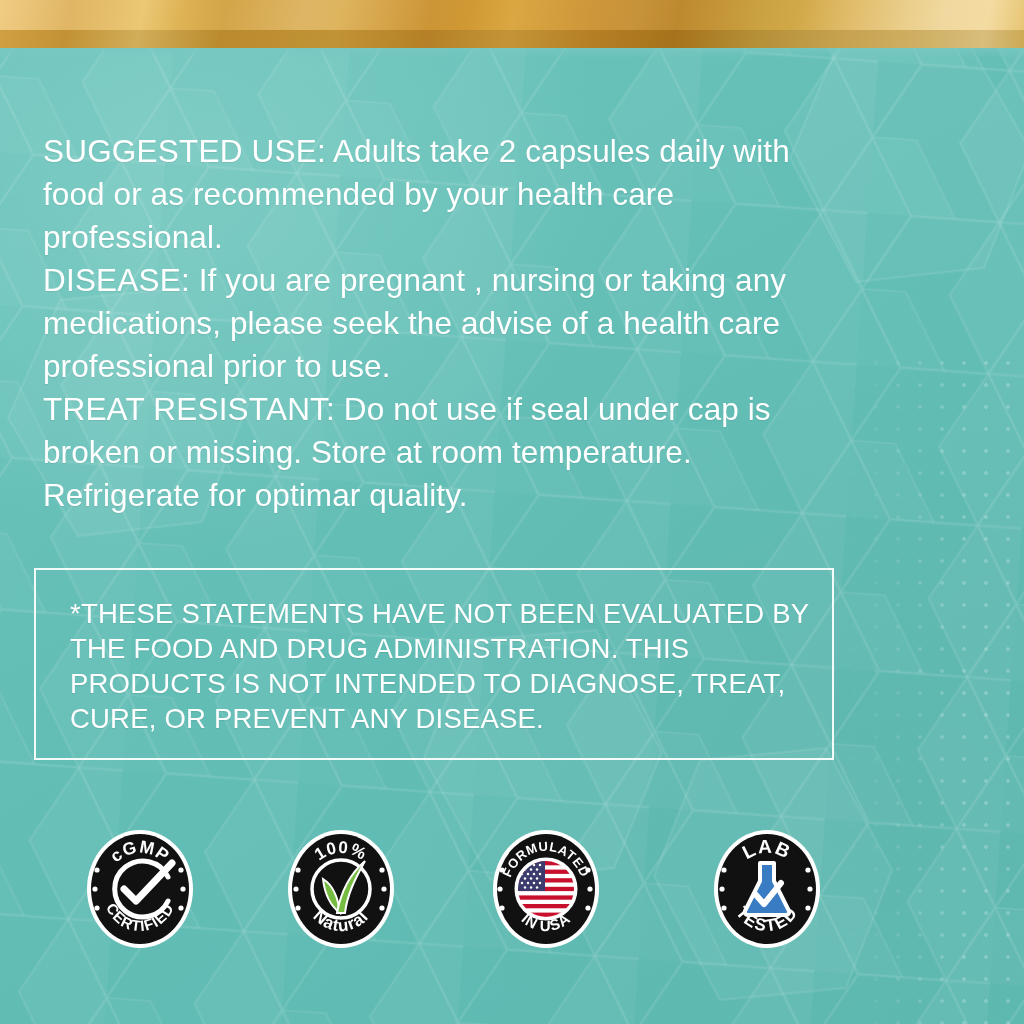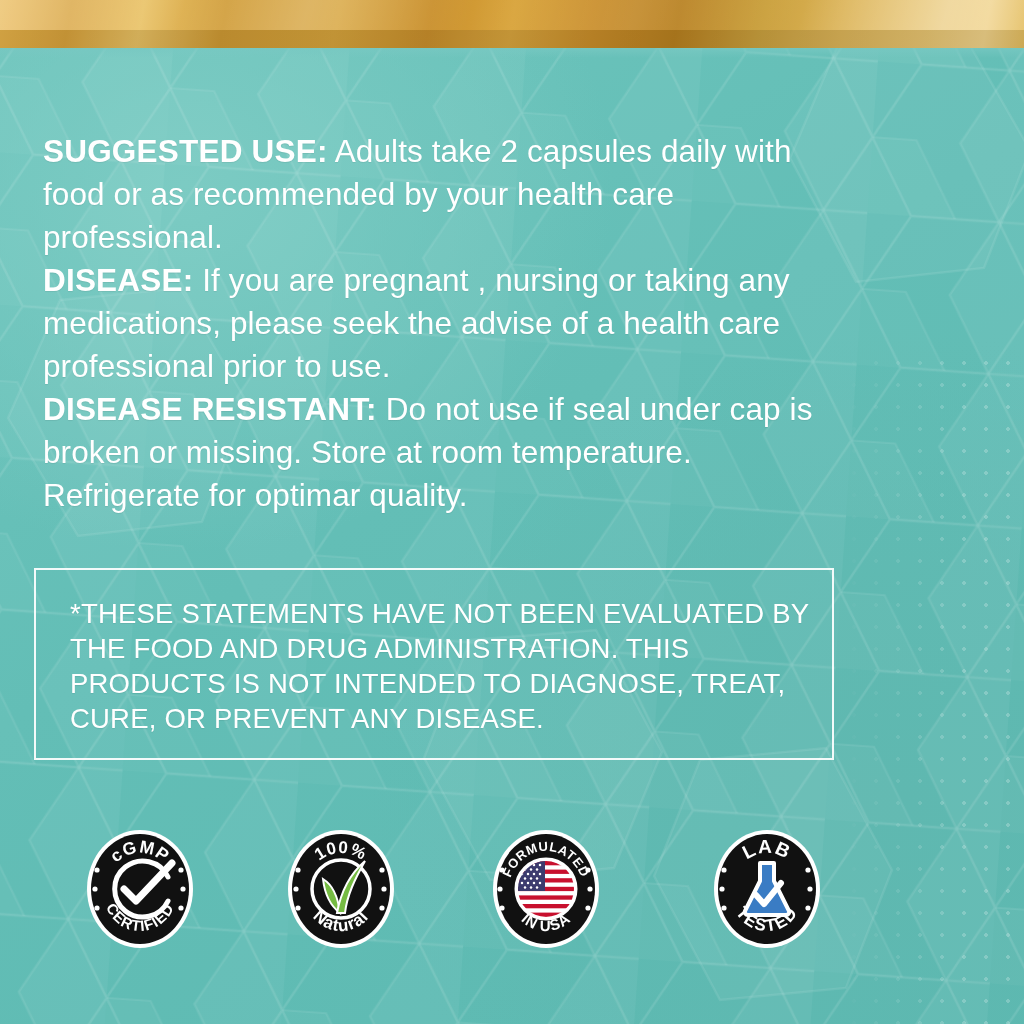--- a/index.html
+++ b/index.html
@@ -106,21 +106,21 @@
     width: 800px;
     color: #ffffff;
     font-size: 31.5px;
     line-height: 43px;
     font-weight: 400;
     letter-spacing: .1px;
     text-shadow: 0 1px 1px rgba(0,0,0,.07);
   }
   .copy p { margin: 0; }
   .copy b {
-    font-weight: 700;
+    font-weight: 400;
     letter-spacing: .2px;
   }
 
   
   .disclaimer-box {
     position: absolute;
     left: 34px;
     top: 568px;
     width: 800px;
     height: 192px;
@@ -183,21 +183,21 @@
   <div class="bg-dots"></div>
 
   <div class="gold-band">
     <div class="gold-sheen"></div>
   </div>
   <div class="band-shadow"></div>
 
   <div class="copy">
     <p><b>SUGGESTED USE:</b><span> Adults take 2 capsules daily with food or as recommended by your health care professional.</span></p>
     <p><b>DISEASE:</b><span> If you are pregnant , nursing or taking any medications, please seek the advise of a health care professional prior to use.</span></p>
-    <p><b>DISEASE RESISTANT:</b><span> Do not use if seal under cap is broken or missing. Store at room temperature. Refrigerate for optimar quality.</span></p>
+    <p><b>TREAT RESISTANT:</b><span> Do not use if seal under cap is broken or missing. Store at room temperature. Refrigerate for optimar quality.</span></p>
   </div>
 
   <div class="disclaimer-box">
     <div class="disclaimer-text">*THESE STATEMENTS HAVE NOT BEEN EVALUATED BY THE FOOD AND DRUG ADMINISTRATION. THIS PRODUCTS IS NOT INTENDED TO DIAGNOSE, TREAT, CURE, OR PREVENT ANY DISEASE.</div>
   </div>
 
   <div class="badges">
 
     <div class="badge" style="left:84px;">
       <svg viewBox="0 0 112 124" aria-hidden="true">

